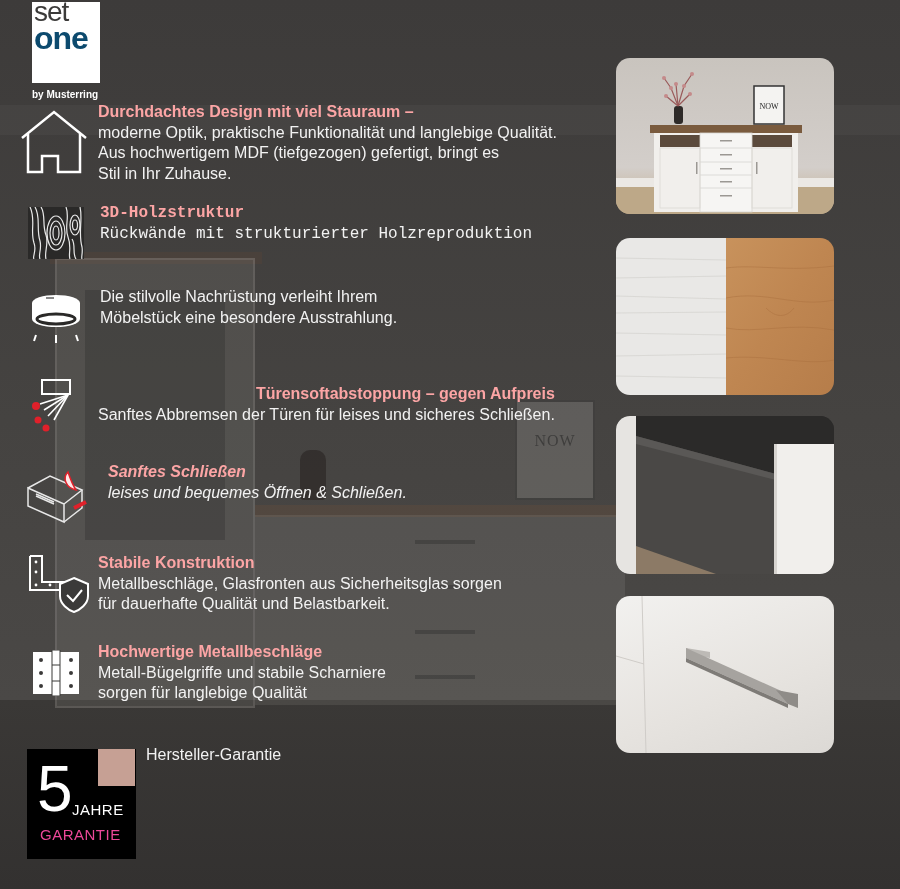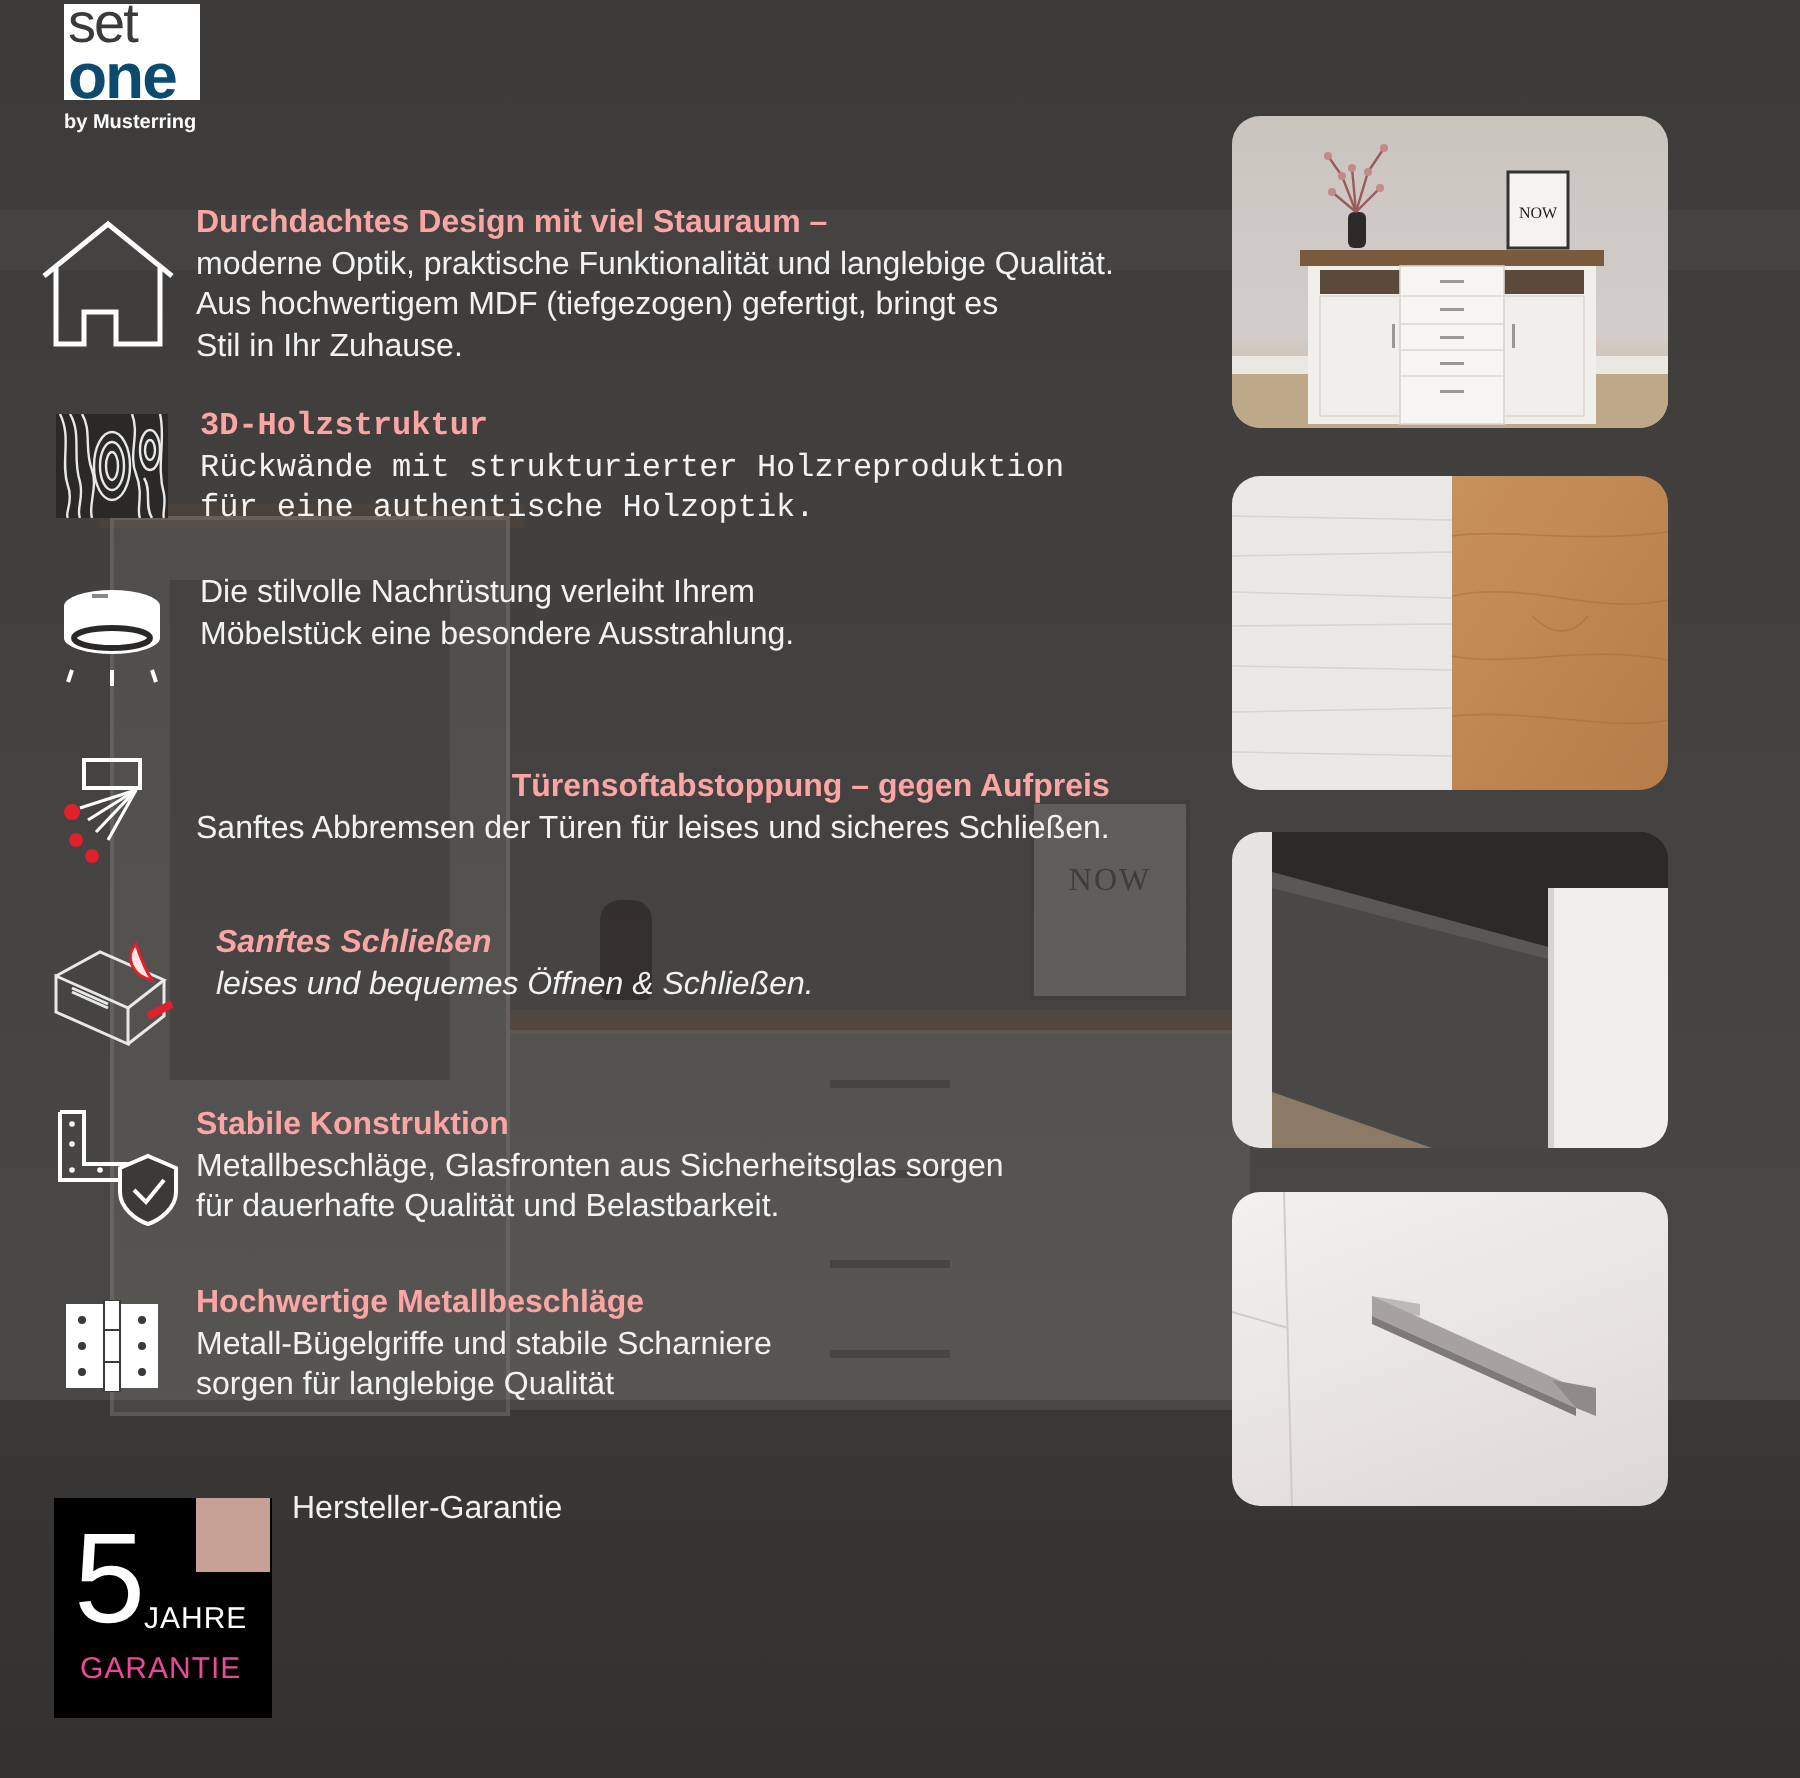--- a/index.html
+++ b/index.html
@@ -27,21 +27,21 @@
   .bg-poster { position: absolute; left: 515px; top: 400px; width: 80px; height: 100px;
     background: rgba(200,198,195,0.20); border: 2px solid rgba(20,20,20,0.4); }
   .bg-poster-text { position: absolute; left: 525px; top: 432px; width: 60px; text-align: center;
     font-family: "Liberation Serif", serif; font-size: 16px; color: rgba(30,30,30,0.5); letter-spacing: 1px; }
   .bg-vase { position: absolute; left: 300px; top: 450px; width: 26px; height: 50px;
     background: rgba(40,35,33,0.6); border-radius: 10px 10px 4px 4px; }
   .bg-drawer-line { position: absolute; height: 4px; width: 60px; background: rgba(40,40,40,0.35); }
 
   
   .logo { position: absolute; left: 32px; top: 2px; }
-  .logo-box { width: 68px; height: 48px; background: #ffffff; position: relative; }
+  .logo-box { width: 68px; height: 81px; background: #ffffff; position: relative; }
   .logo-set { position: absolute; left: 2px; top: -6px; font-size: 28px; color: #3b3a39; letter-spacing: -1px; font-weight: normal; }
   .logo-one { position: absolute; left: 2px; top: 18px; font-size: 32px; color: #0c4a6e; font-weight: bold; letter-spacing: -1px; }
   .logo-by { margin-top: 6px; font-size: 10px; font-weight: bold; color: #ffffff; white-space: nowrap; }
 
   
   .feature { position: absolute; left: 0; width: 600px; }
   .feature-icon { position: absolute; left: 20px; width: 70px; }
   .feature-text { position: absolute; left: 98px; line-height: 20.5px; font-size: 16px; color: #f2f2f2; }
   .feature-title { font-weight: bold; font-size: 16px; color: #fca5a5; display: block; }
   .feature-line { display: block; white-space: nowrap; }
@@ -120,21 +120,20 @@
         <ellipse cx="47" cy="18" rx="5" ry="10"></ellipse>
         <ellipse cx="47" cy="18" rx="2.5" ry="5"></ellipse>
         <path d="M52,0 C55,12 50,26 54,40 C55,46 53,50 54,52"></path>
         <path d="M44,32 C48,38 44,46 48,52"></path>
       </g>
     </svg>
   </div>
   <div class="feature-text" style="top:0px;left:100px;font-family:Liberation Mono, monospace;">
     <span class="feature-title">3D-Holzstruktur</span>
     <span class="feature-line">Rückwände mit strukturierter Holzreproduktion</span>
-    <span class="feature-line">für eine authentische Holzoptik.</span>
   </div>
 </div>
 
 <div class="feature" style="top:287px;">
   <div class="feature-icon" style="top:4px;left:30px;">
     <svg width="52" height="56" viewBox="0 0 52 56">
       <ellipse cx="26" cy="12" rx="24" ry="8" fill="#ffffff"></ellipse>
       <rect x="2" y="12" width="48" height="16" fill="#ffffff"></rect>
       <ellipse cx="26" cy="28" rx="24" ry="8" fill="#ffffff"></ellipse>
       <ellipse cx="26" cy="28" rx="19" ry="5" fill="none" stroke="#2a2928" stroke-width="3"></ellipse>

